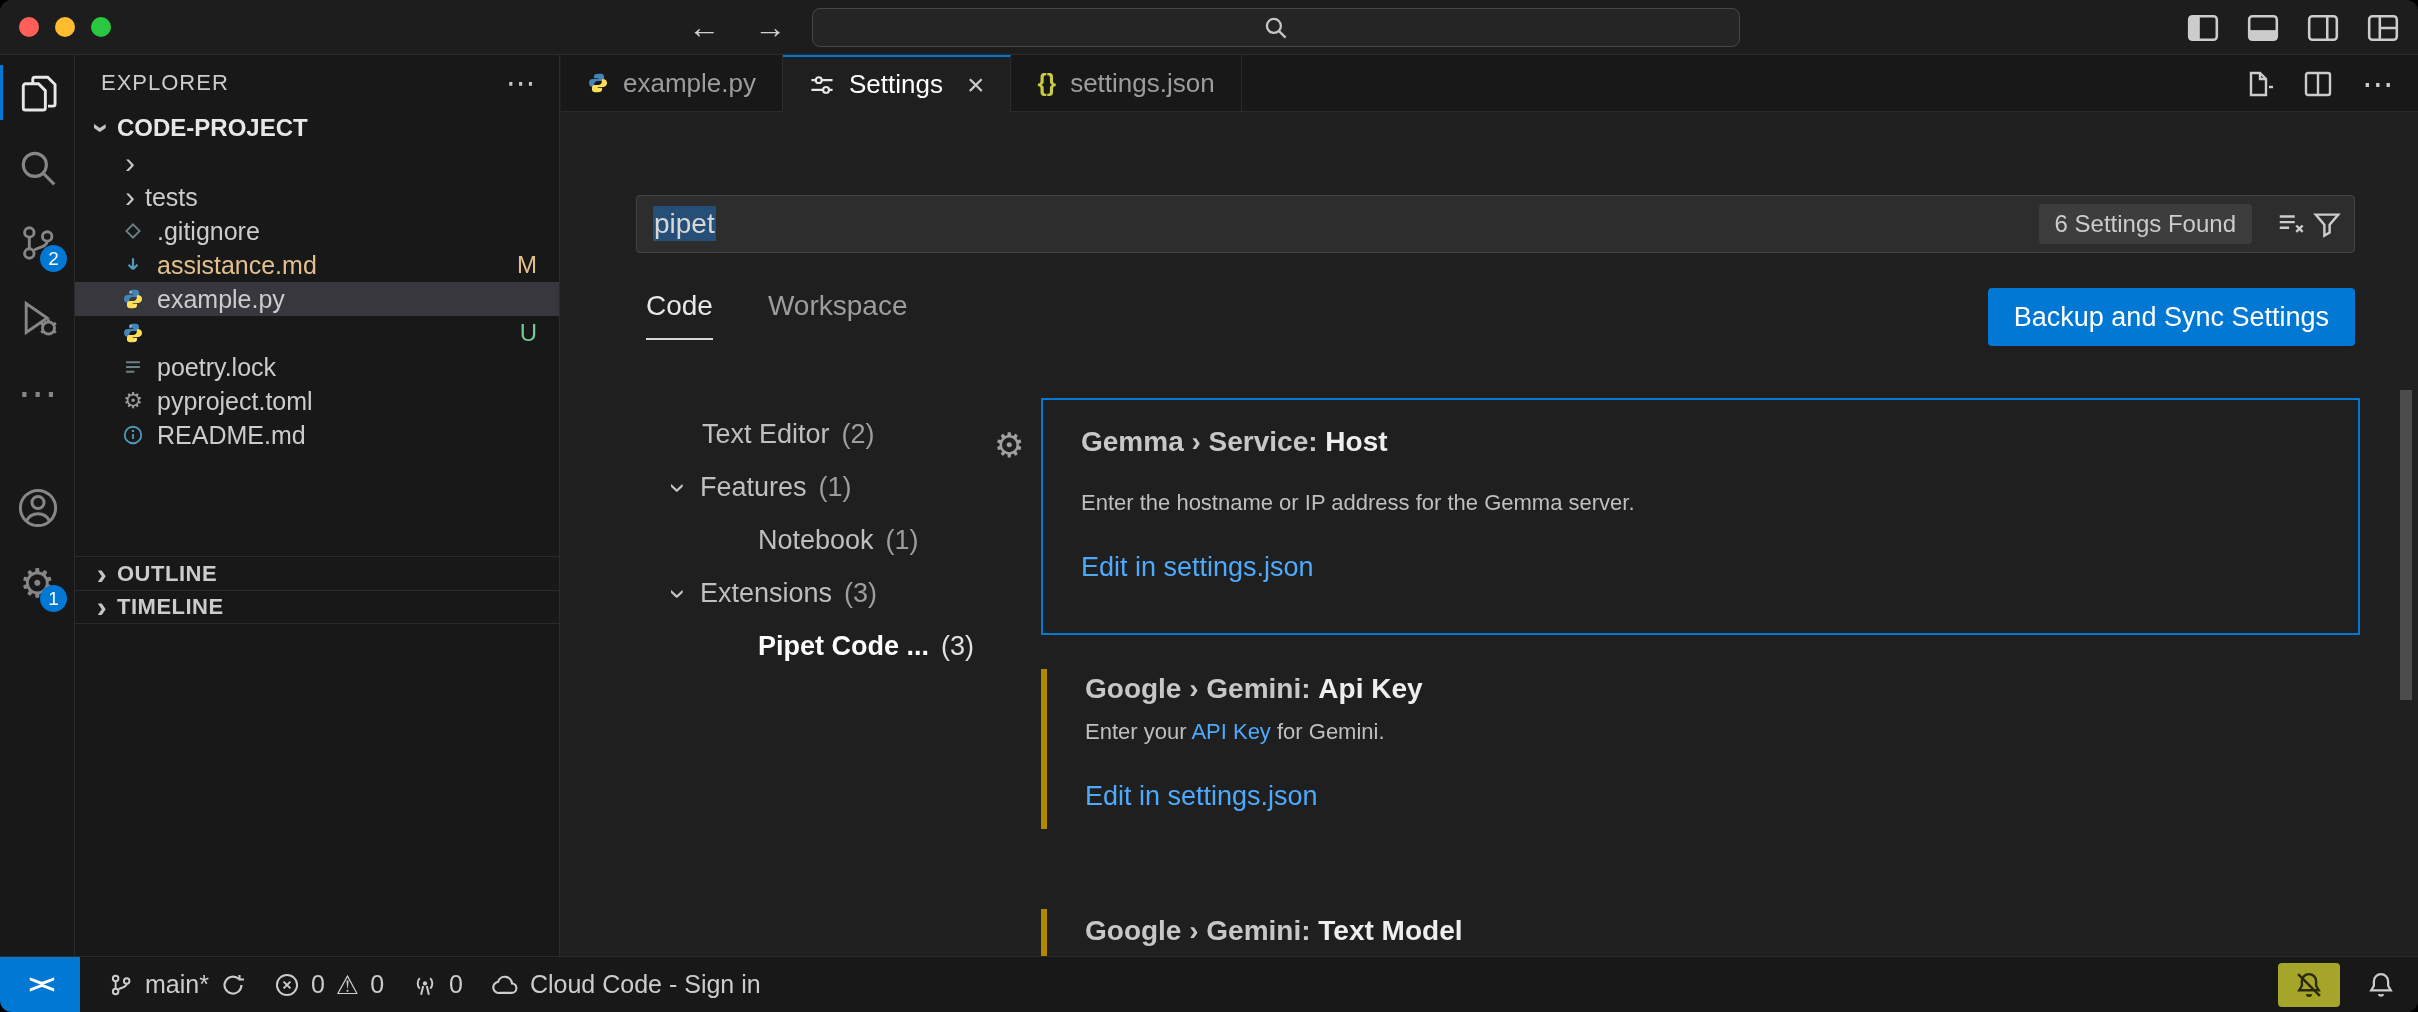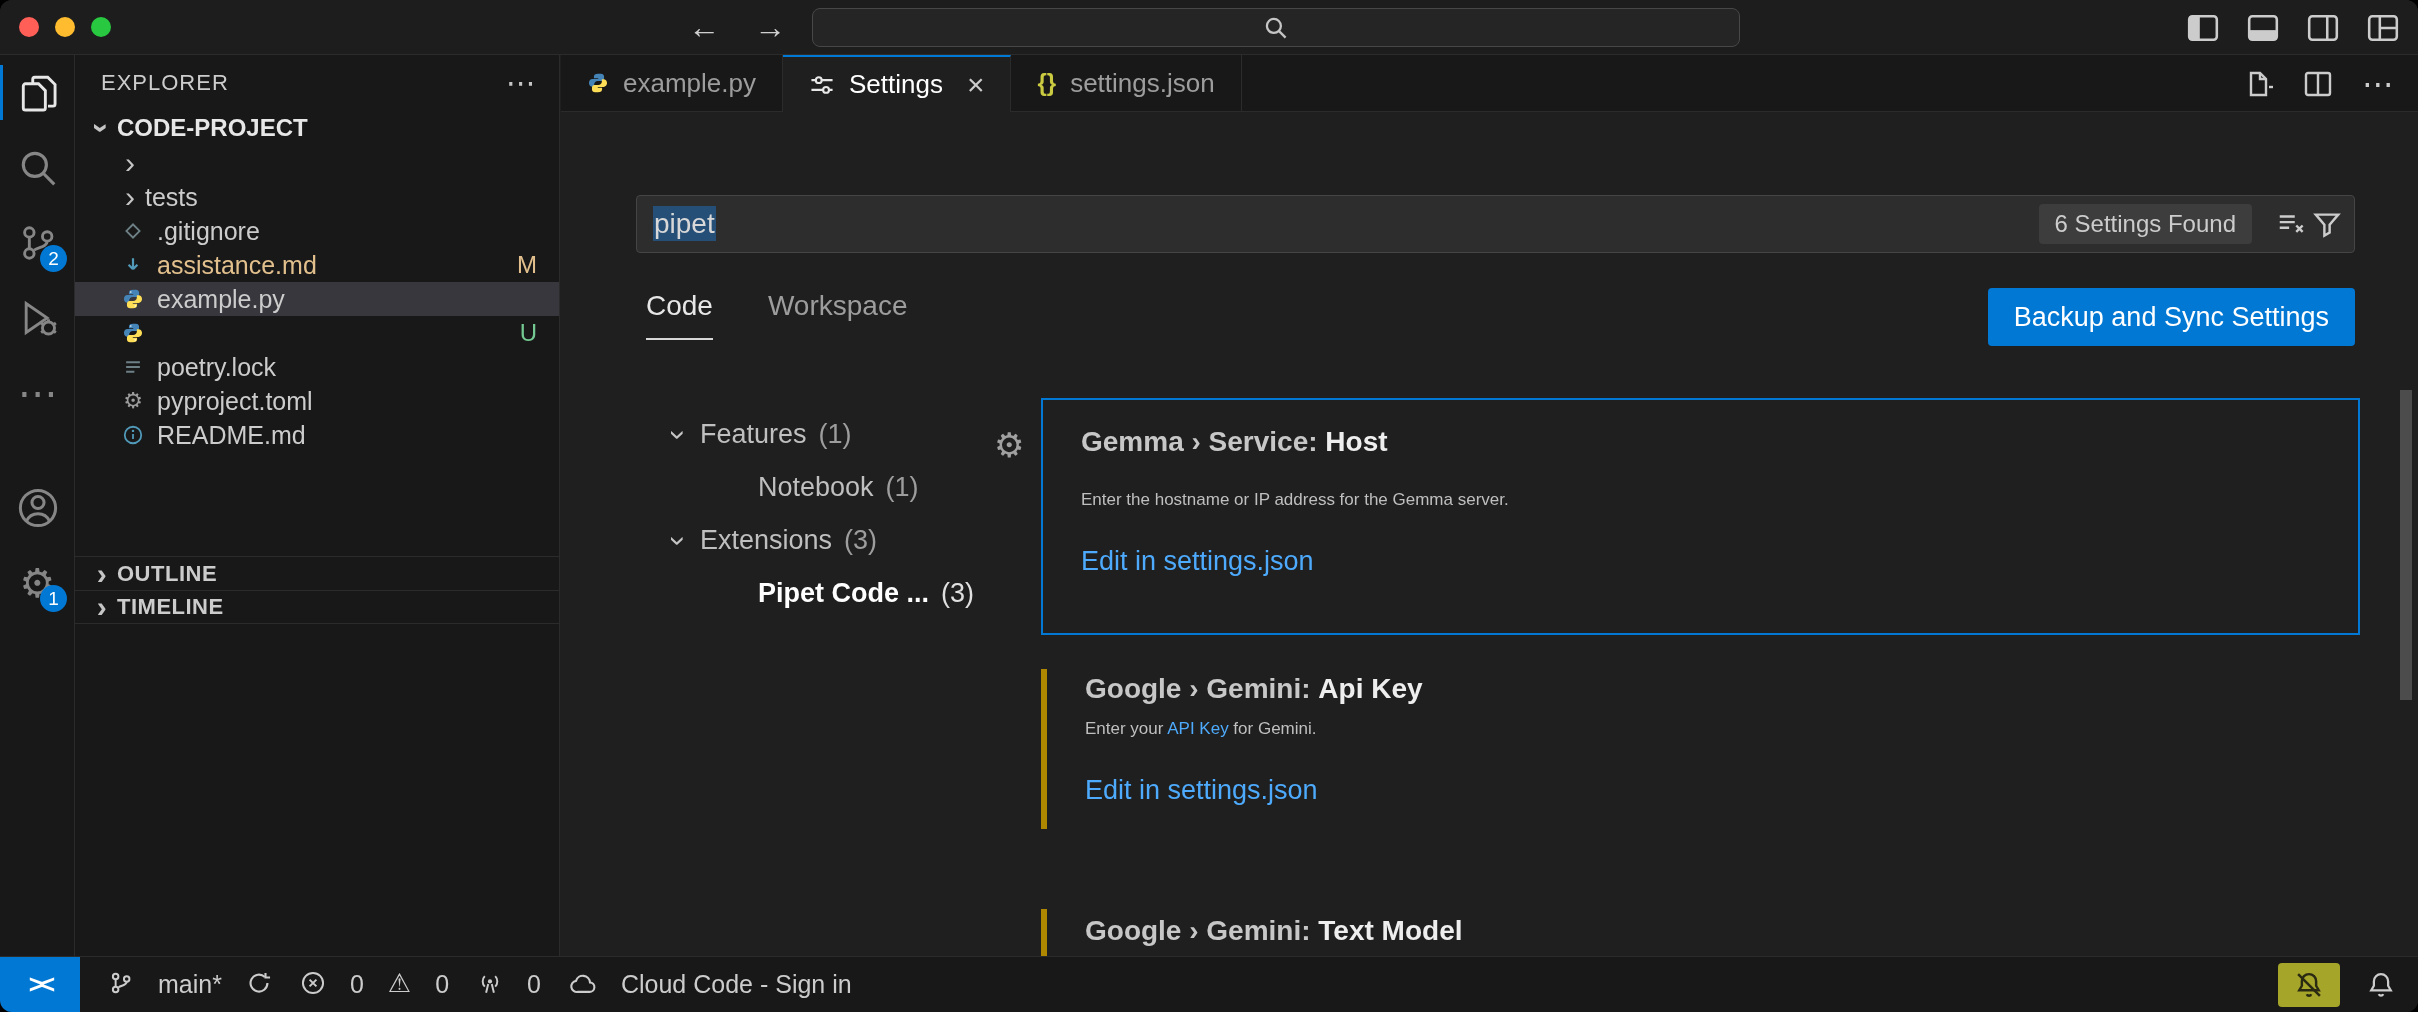--- a/index.html
+++ b/index.html
@@ -101,21 +101,21 @@
   .toc-indent1 { padding-left:66px; }
   .toc-indent2 { padding-left:122px; }
   .toc-row.selected { color:#ffffff; font-weight:bold;text-align:right; }
   .toc-row.selected .cnt { color:#e0e0e0; font-weight:normal; }
 
   .entries { position:absolute; left:480px; right:58px; top:286px; }
   .entry { position:relative; }
   .entry .etitle { font-size:28px; }
   .entry .ecat { color:#c7c7c7; font-weight:600; }
   .entry .ename { color:#eeeeee; font-weight:bold; }
-  .entry .edesc { font-size:17px; color:#bfbfbf; }
+  .entry .edesc { font-size:22px; color:#bfbfbf; }
   .entry .elink { font-size:27px; color:#4daafc; }
   .entry1 { height:237px; border:2px solid #0078d4; padding:26px 38px; }
   .entry1 .edesc { margin-top:32px; }
   .entry1 .elink { margin-top:36px; }
   .entry2 { margin-top:30px; height:168px; padding:8px 38px 0 44px; }
   .entry2 .edesc { margin-top:14px; }
   .entry2 .elink { margin-top:36px; }
   .entry3 { margin-top:72px; height:120px; padding:10px 38px 0 44px; }
   .modbar::before { content:""; position:absolute; left:0; top:4px; bottom:4px; width:6px;
                     background:#b08800; }
@@ -126,21 +126,21 @@
   .scrollbar-thumb { position:absolute; right:6px; top:278px; width:12px; height:310px;
                      background:rgba(130,130,130,.45); }
 
   
   .statusbar { position:absolute; left:0; right:0; bottom:0; height:56px; background:#181818;
                border-top:1px solid #2b2b2b; display:flex; align-items:center; font-size:25px;
                color:#cccccc; }
   .sb-remote { width:80px; height:100%; background:#0078d4; color:#fff; display:flex;
                align-items:center; justify-content:center; font-weight:bold; font-size:26px;
                letter-spacing:-4px; }
-  .sb-item { display:flex; gap:24px; margin-left:28px; }
+  .sb-item { display:flex; align-items:center; gap:11px; margin-left:28px; }
   .sb-item svg { display:block; }
   .sb-right { margin-left:auto; display:flex; align-items:center; gap:26px; margin-right:22px; }
   .dnd-box { width:62px; height:44px; background:#a5a52a; border-radius:4px; display:flex;
              align-items:center; justify-content:center; }
   .warn-glyph { font-size:26px; line-height:1; }
 </style>
 </head>
 <body>
 
 <div class="window">
@@ -371,20 +371,24 @@
         </svg>
       </div>
 
       <div class="scope-tabs">
         <span class="scope-tab active">Code</span>
         <span class="scope-tab">Workspace</span>
       </div>
       <div class="sync-btn">Backup and Sync Settings</div>
 
       <div class="toc">
+        <div class="toc-row toc-indent1">
+          <span>Text Editor</span>
+          <span class="cnt">(2)</span>
+        </div>
         <div class="toc-row" style="padding-left:28px;">
           <span class="twisty down">›</span>
           <span>Features</span>
           <span class="cnt">(1)</span>
         </div>
         <div class="toc-row toc-indent2">
           <span>Notebook</span>
           <span class="cnt">(1)</span>
         </div>
         <div class="toc-row" style="padding-left:28px;">

